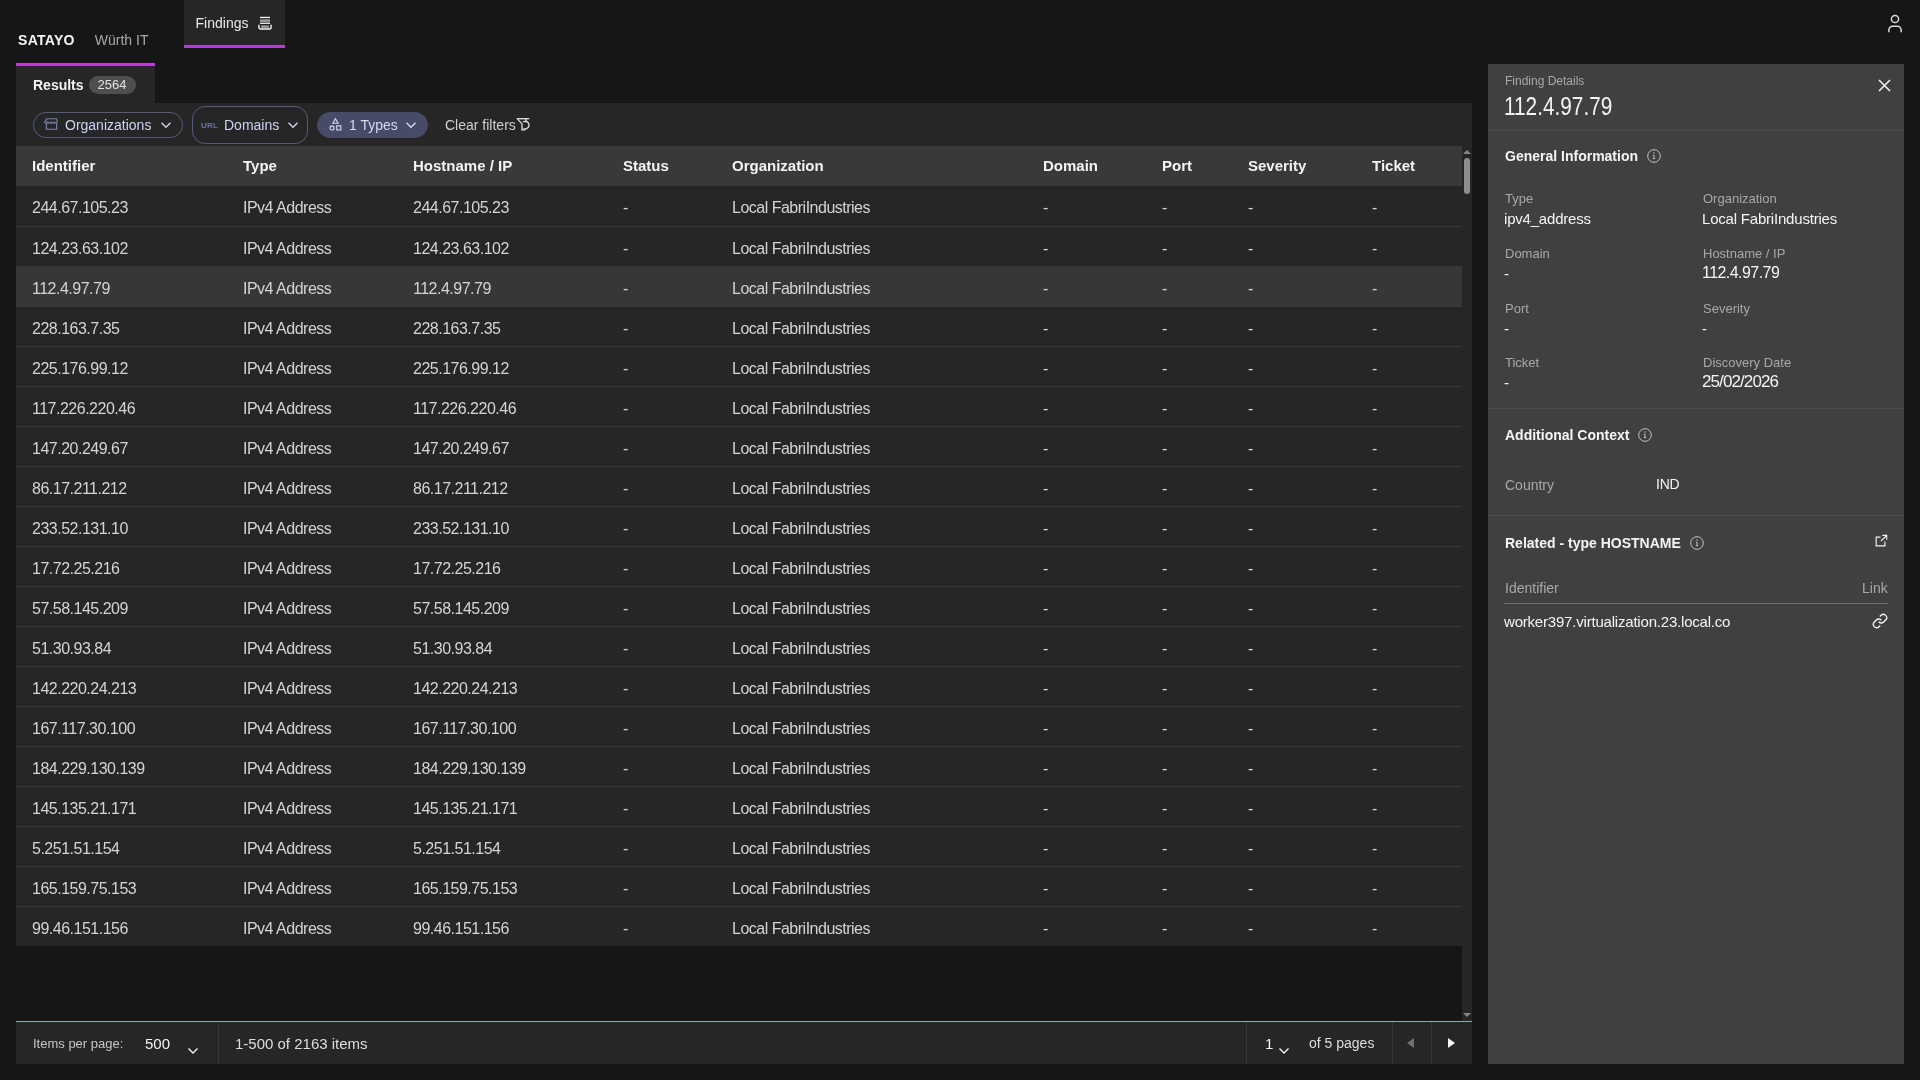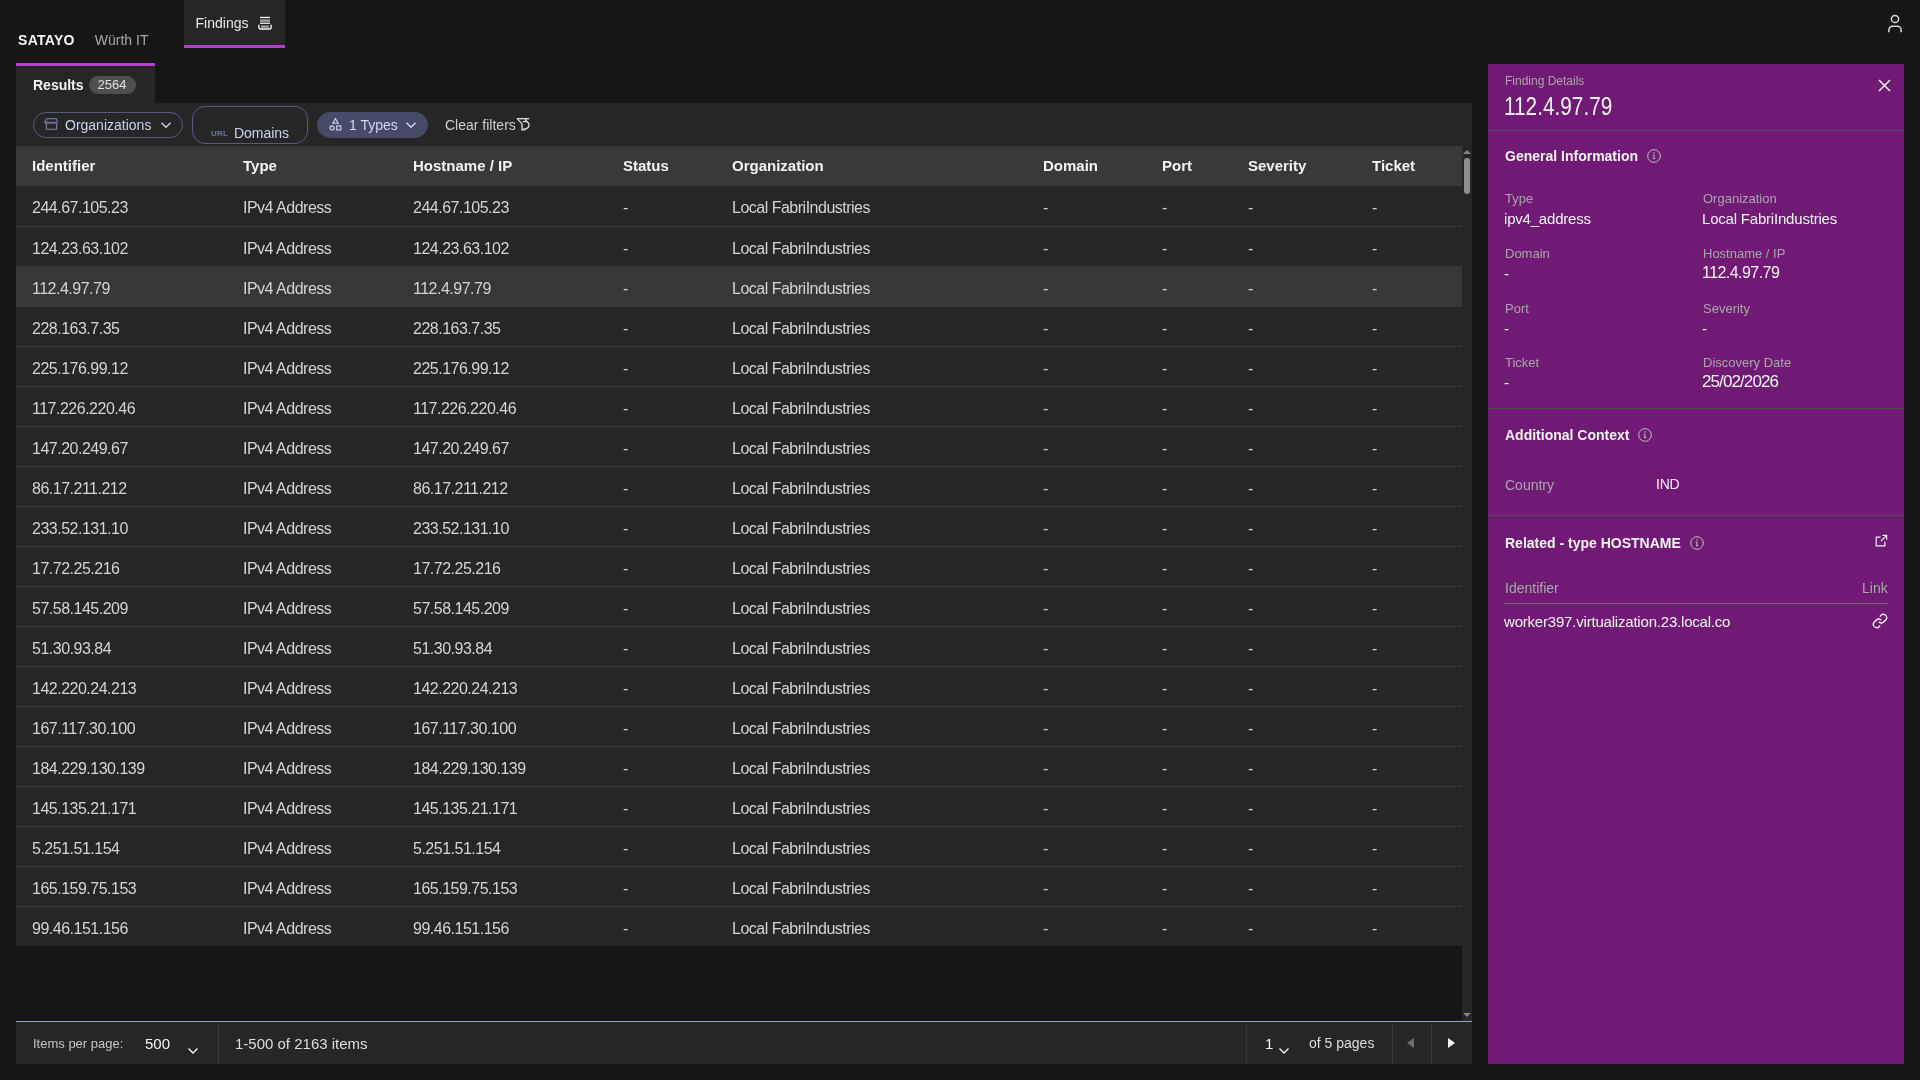--- a/index.html
+++ b/index.html
@@ -40,21 +40,21 @@
   .sbar .up { position:absolute; left:1px; top:4px; width:0; height:0; border-left:4px solid transparent; border-right:4px solid transparent; border-bottom:4px solid #86868a; }
   .sbar .down { position:absolute; left:1px; top:867px; width:0; height:0; border-left:4px solid transparent; border-right:4px solid transparent; border-top:4px solid #86868a; }
 
   
   .pager { left:16px; top:1021px; width:1456px; height:43px; background:#262626; border-top:1px solid #84cc16; }
   .pager > div { position:absolute; }
   .vline { width:1px; height:42px; background:#393939; top:0; }
   .pgtxt { top:0; height:42px; display:flex; align-items:center; }
 
   
-  .panel { left:1488px; top:64px; width:416px; height:1000px; background:#701a75; }
+  .panel { left:1488px; top:64px; width:416px; height:1000px; background:#404040; }
   .panel > div { position:absolute; }
   .p-eyebrow { left:17px; top:10px; color:#a8a8a8; font-size:12px; }
   .p-title { left:16px; top:29px; color:#f4f4f4; font-size:26px; transform:scaleX(0.8); transform-origin:0 0; line-height:26px; }
   .p-close { left:381px; top:6px; width:30px; height:30px; display:flex; align-items:center; justify-content:center; }
   .divider { left:0; width:416px; height:1px; background:#4b4b4b; }
   .sect { color:#f4f4f4; font-weight:bold; font-size:14px; display:flex; align-items:center; gap:9px; }
   .flabel { color:#a8a8a8; font-size:13px; }
   .fvalue { color:#f4f4f4; font-size:15px; letter-spacing:-0.2px; }
 </style>
 </head>
@@ -90,21 +90,21 @@
         <svg width="15" height="15" viewBox="0 0 16 16" fill="none" stroke="#7b82ad" stroke-width="1.2">
           <path d="M2.5 6.5 v6.5 h11 V6.5"></path>
           <path d="M1.8 4.2 L2.8 1.8 h10.4 l1 2.4 v0.6 a1.7 1.7 0 0 1 -3.4 0 a1.7 1.7 0 0 1 -3.4 0 a1.7 1.7 0 0 1 -3.4 0 a1.7 1.7 0 0 1 -3.4 0 z"></path>
         </svg>
         <span>Organizations</span>
       </span>
       <svg width="12" height="8" viewBox="0 0 12 8" fill="none" stroke="#ccd2f0" stroke-width="1.4">
         <path d="M1.5 1.8 L6 6.2 L10.5 1.8"></path>
       </svg>
     </div>
-  <div class="pill" style="width:116px; padding:18px 8px;flex-direction:column;">
+  <div class="pill" style="width:116px; padding:18px 8px;">
       <span class="pl" style="gap:5px;">
         <svg width="18" height="12" viewBox="0 0 18 12">
           <text x="0" y="9" font-family="Liberation Sans" font-size="8" font-weight="bold" letter-spacing="0.2" fill="#6d74a0">URL</text>
         </svg>
         <span>Domains</span>
       </span>
       <svg width="12" height="8" viewBox="0 0 12 8" fill="none" stroke="#ccd2f0" stroke-width="1.4">
         <path d="M1.5 1.8 L6 6.2 L10.5 1.8"></path>
       </svg>
     </div>

